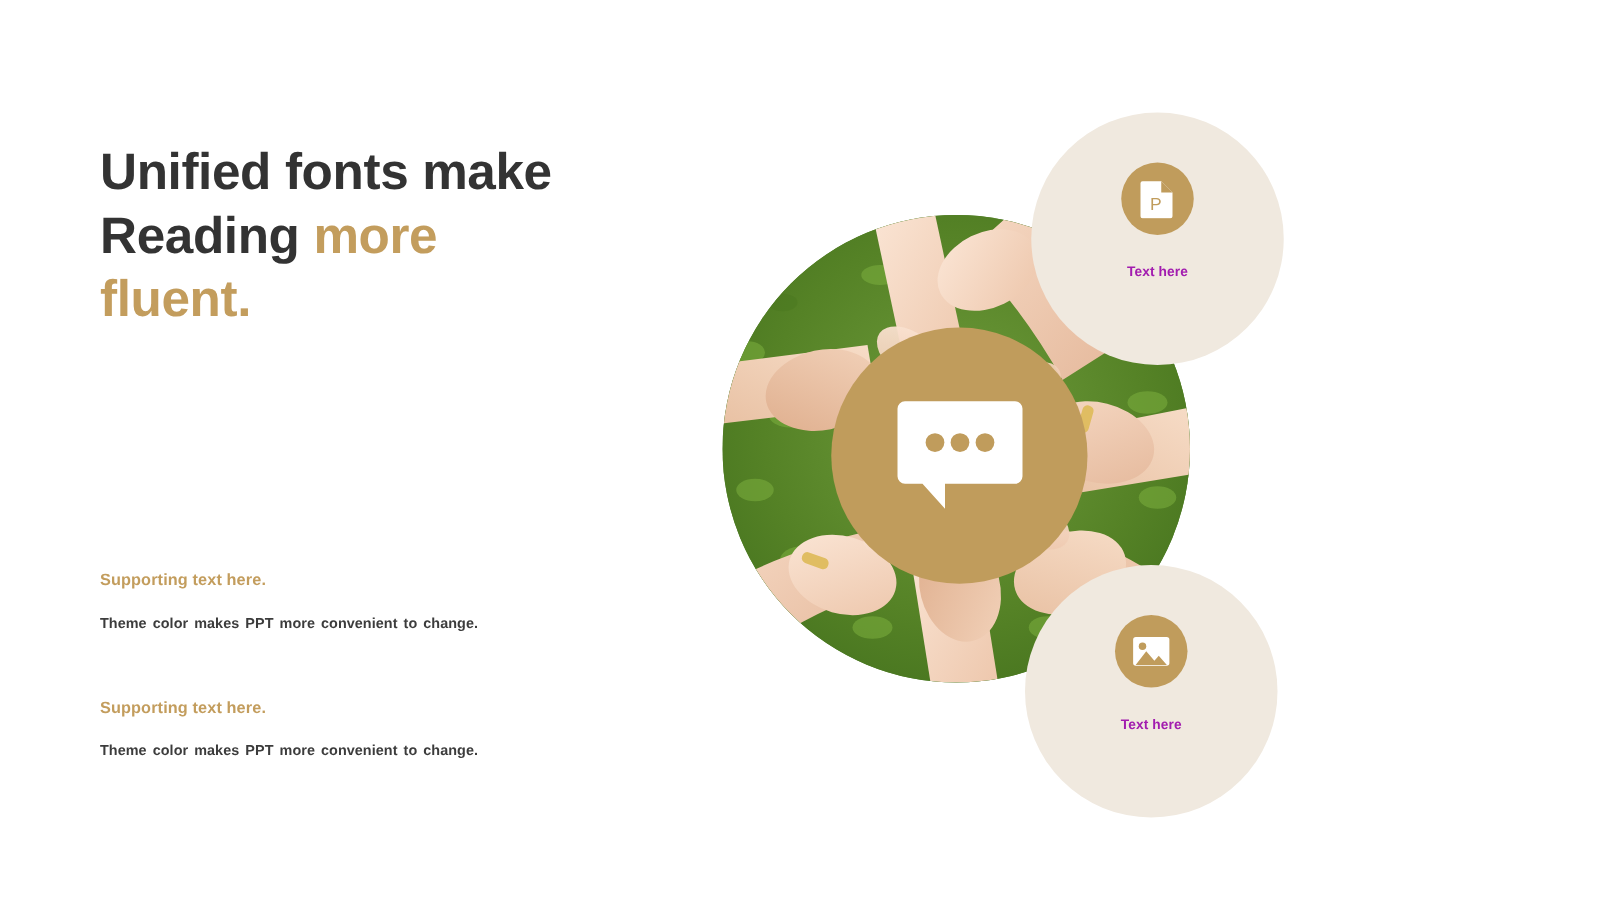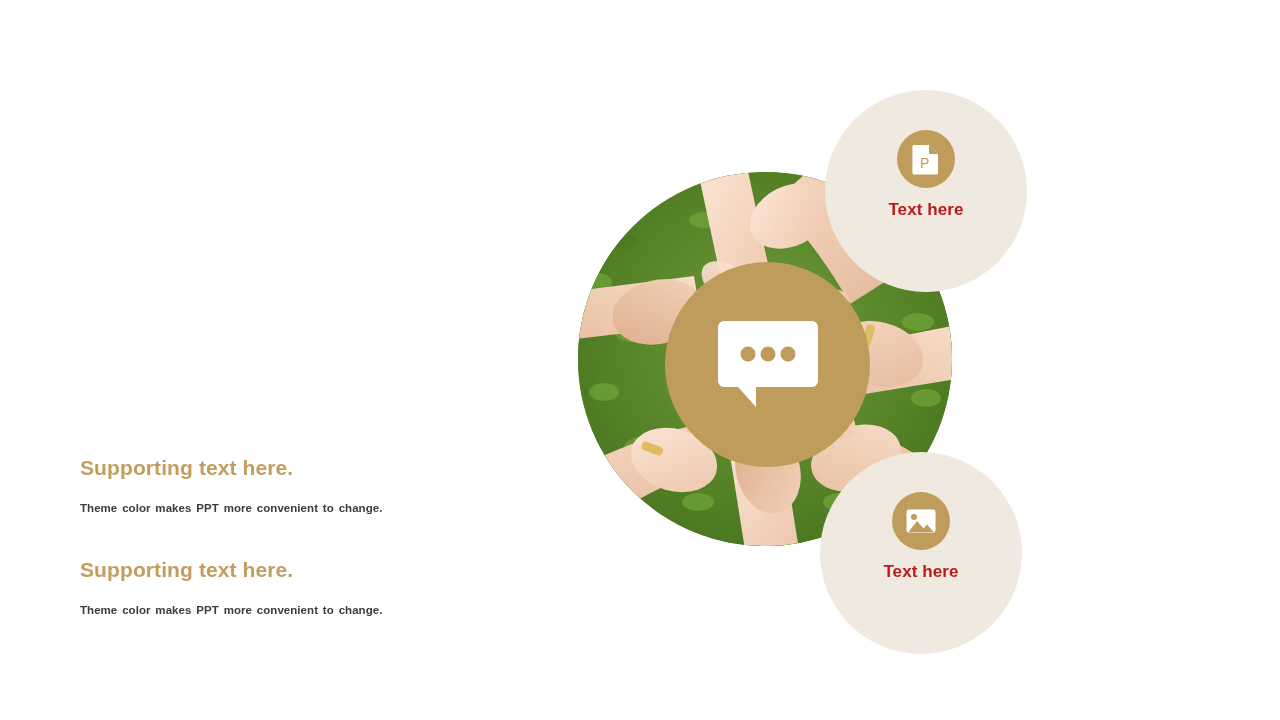--- a/index.html
+++ b/index.html
@@ -43,21 +43,21 @@
 
   .support-block {
     position: absolute;
     left: 80px;
     width: 430px;
   }
   .support-block.one { top: 456px; }
   .support-block.two { top: 558px; }
 
   .support-title {
-    font-size: 21px;
+    font-size: 13px;
     font-weight: bold;
     color: #c39d5d;
     margin: 0 0 22px 0;
     letter-spacing: 0.1px;
   }
 
   .support-body {
     font-size: 11.5px;
     font-weight: bold;
     color: #3c3c3c;
@@ -124,32 +124,39 @@
     border-radius: 50%;
     background: #c09c5c;
     display: flex;
     align-items: center;
     justify-content: center;
     margin-top: 40px;
   }
   .sat-icon-circle svg { display: block; }
 
   .sat-label {
-    margin-top: 12px;
-    font-size: 17px;
-    font-weight: bold;
-    color: #b91c1c;
+    margin-top: 24px;
+    font-size: 11px;
+    font-weight: bold;
+    color: #a21caf;
     letter-spacing: 0.1px;
   }
 </style>
 </head>
 <body>
 
 <div class="slide">
 
+  <div class="left-col">
+    <h1 class="headline">
+      <span>Unified fonts make</span><br>
+      <span>Reading </span><span class="accent">more</span><br>
+      <span class="accent">fluent.</span>
+    </h1>
+  </div>
 
   <div class="support-block one">
     <p class="support-title">Supporting text here.</p>
     <p class="support-body">Theme color makes PPT more convenient to change.</p>
   </div>
 
   <div class="support-block two">
     <p class="support-title">Supporting text here.</p>
     <p class="support-body">Theme color makes PPT more convenient to change.</p>
   </div>

